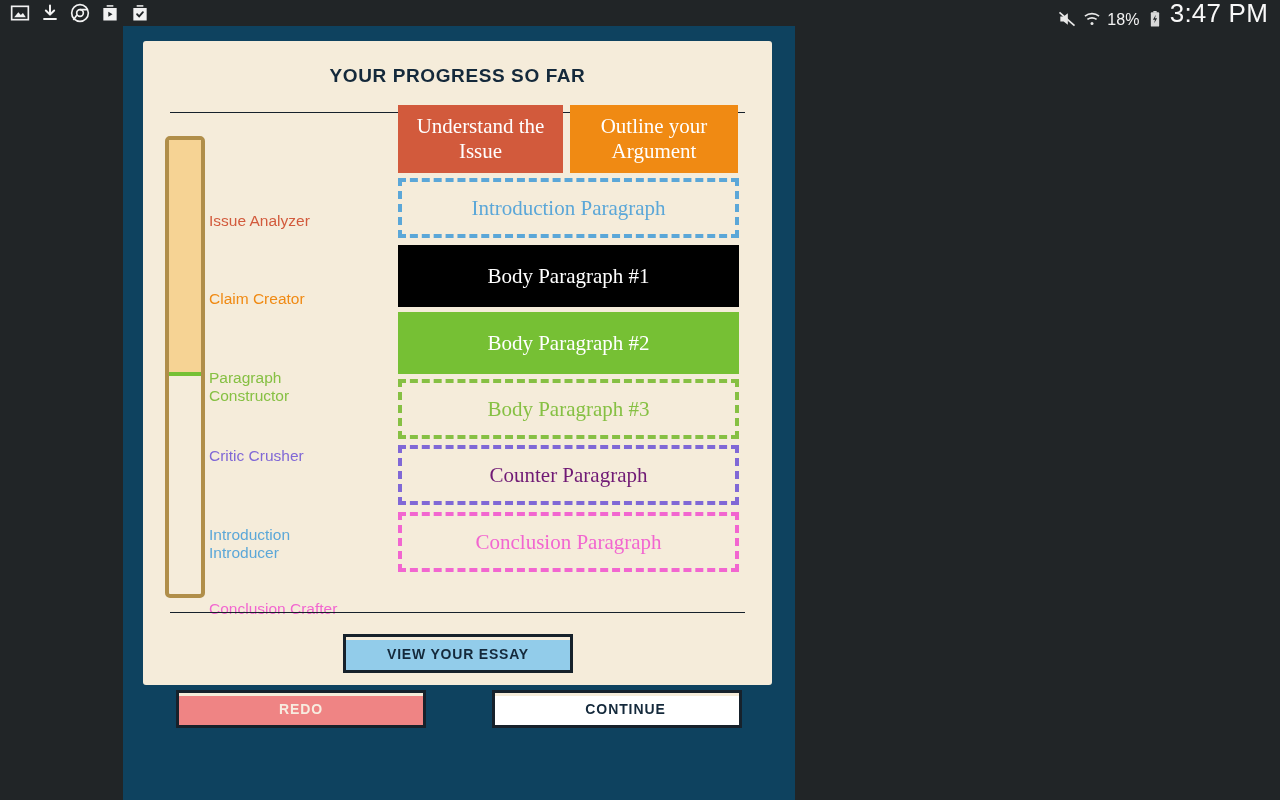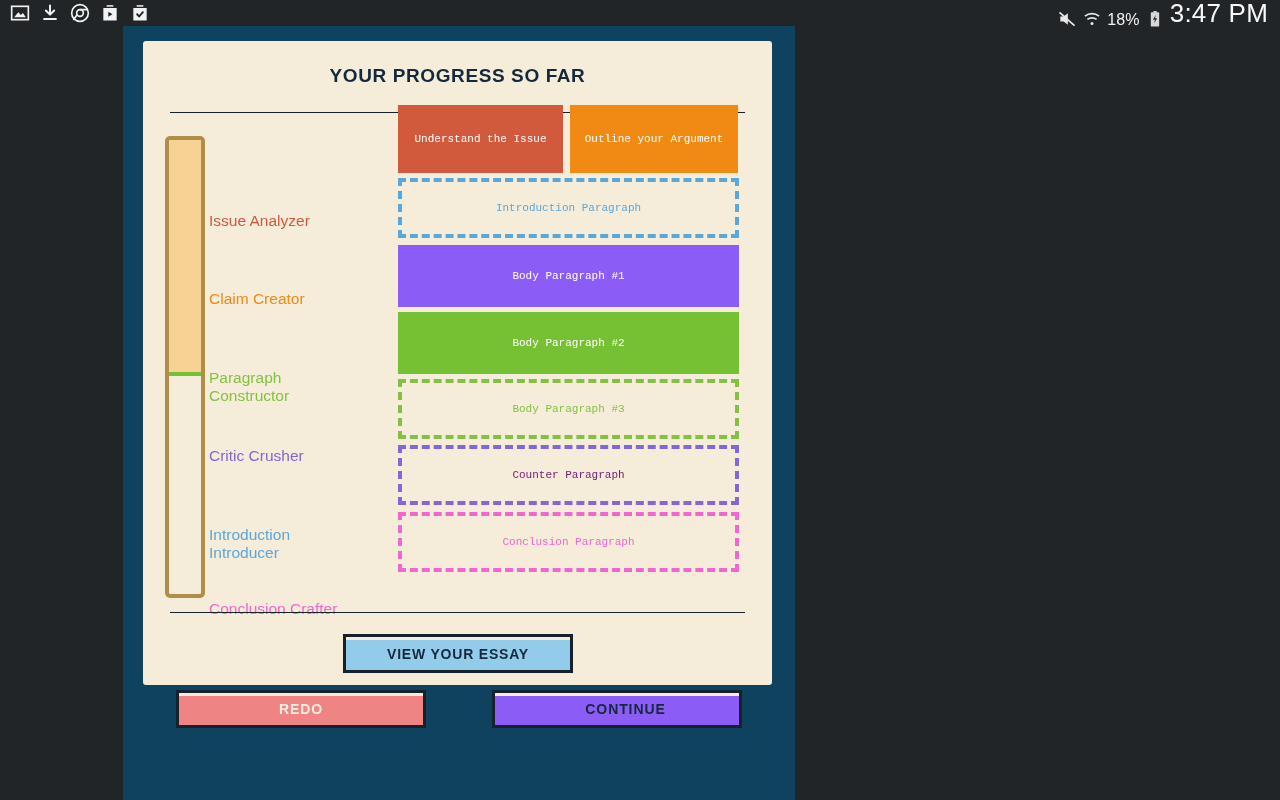--- a/index.html
+++ b/index.html
@@ -143,22 +143,22 @@
   }
 
   .blk {
     position: absolute;
     left: 0;
     width: 341px;
     display: flex;
     align-items: center;
     justify-content: center;
     text-align: center;
-    font-size: 11px;
-    font-family: Liberation Mono, monospace;
+    font-size: 21px;
+    font-family: Liberation Serif, serif;
   }
   .blk.solid { color: #ffffff; }
   .blk.outline { background: transparent; }
 
   
   #blk-understand {
     top: 0; left: 0; width: 165px; height: 68px;
     background: #d25a3c;
   }
   #blk-outline {
@@ -247,21 +247,21 @@
     left: 53px;
     top: 664px;
     width: 250px;
     background: #ef8484;
     color: #f7ece0;
   }
   #continue-button {
     left: 369px;
     top: 664px;
     width: 250px;
-    background: #8b5cf6;
+    background: #ffffff;
     color: #14293b;
     padding-left: 17px;
   }
 </style>
 </head>
 <body>
 
 <div id="statusbar">
   <div id="status-left">
     <svg class="sb-icon" viewBox="0 0 24 24">
@@ -326,21 +326,21 @@
       <div class="stage-label" style="top: 233px; color: rgb(134, 192, 67); width: 110px;">Paragraph Constructor</div>
       <div class="stage-label" style="top: 311px; color: rgb(128, 104, 214);">Critic Crusher</div>
       <div class="stage-label" style="top: 390px; color: rgb(91, 167, 216); width: 110px;">Introduction Introducer</div>
       <div class="stage-label" style="top: 464px; color: rgb(242, 102, 208);">Conclusion Crafter</div>
     </div>
 
     <div id="block-column">
       <div class="blk solid" id="blk-understand" style="background: rgb(210, 90, 60);">Understand the Issue</div>
       <div class="blk solid" id="blk-outline" style="background: rgb(240, 138, 19);">Outline your Argument</div>
       <div class="blk outline" id="blk-intro" style="border-color: rgb(91, 167, 216); color: rgb(91, 167, 216);">Introduction Paragraph</div>
-      <div class="blk solid" id="blk-body1" style="background: #8b5cf6;">Body Paragraph #1</div>
+      <div class="blk solid" id="blk-body1" style="background: #000000;">Body Paragraph #1</div>
       <div class="blk solid" id="blk-body2" style="background: rgb(118, 192, 52);">Body Paragraph #2</div>
       <div class="blk outline" id="blk-body3" style="border-color: rgb(134, 192, 67); color: rgb(134, 192, 67);">Body Paragraph #3</div>
       <div class="blk outline" id="blk-counter" style="border-color: rgb(128, 104, 214); color: #701a75;">Counter Paragraph</div>
       <div class="blk outline" id="blk-conclusion" style="border-color: rgb(242, 102, 208); color: rgb(242, 102, 208);">Conclusion Paragraph</div>
     </div>
 
     <div class="card-divider" id="divider-bottom"></div>
 
     <div id="view-essay-button">VIEW YOUR ESSAY</div>
   </div>

